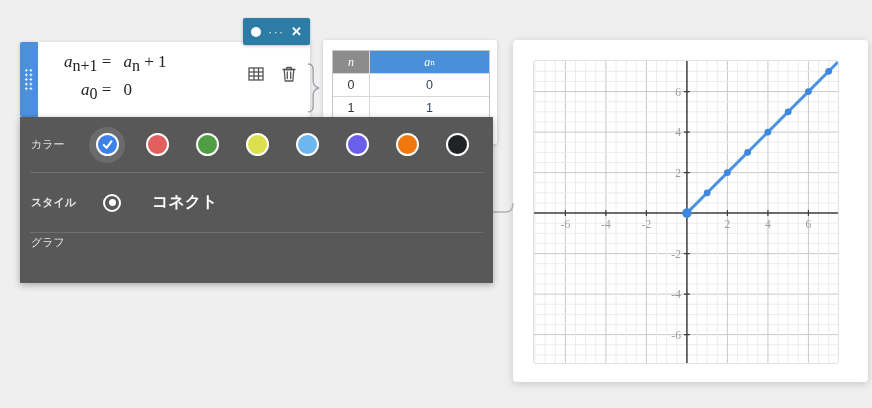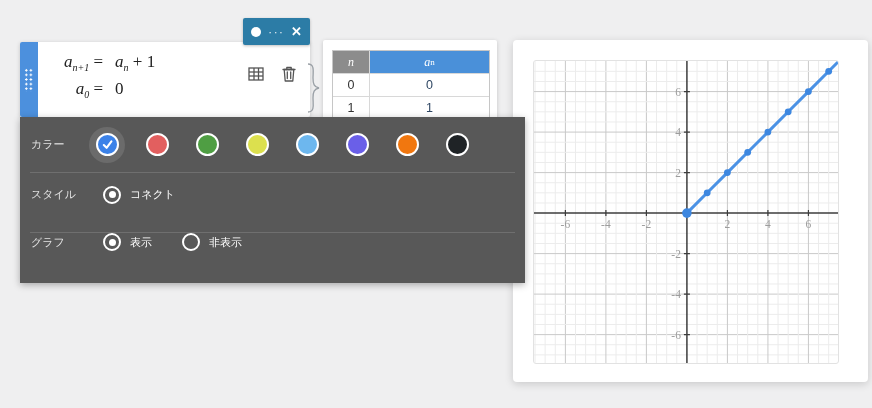--- a/index.html
+++ b/index.html
@@ -12,21 +12,21 @@
   .drag-strip{position:absolute;left:0;top:0;width:18px;height:75px;background:#4c90dd;
               border-radius:2px 0 0 2px;cursor:grab;}
   .drag-dots{position:absolute;left:4px;top:50%;transform:translateY(-50%);width:10px;height:24px;
              background-image:radial-gradient(circle,#fff 1.1px,transparent 1.3px);
              background-size:4.6px 4.6px;}
   .formula{position:absolute;left:44px;top:9px;font-family:"Liberation Serif",serif;
            font-size:17px;color:#222;display:grid;grid-template-columns:auto auto;
            column-gap:12px;row-gap:3px;line-height:1.25;}
   .f-lhs{text-align:right;}
   .formula i{font-style:italic;}
-  .formula sub{font-size:10px;font-style:italic;}
+  .formula sub{font-size:16px;}
   .fc-icons{position:absolute;right:13px;top:23px;display:flex;gap:16px;align-items:center;}
   .fc-icons svg{display:block;cursor:pointer;}
 
   
   #toolbar{position:absolute;left:243px;top:18px;width:67px;height:27px;z-index:6;
            display:flex;align-items:center;justify-content:space-between;padding:0 8px;
            border-radius:2px;box-shadow:0 1px 3px rgba(0,0,0,.25);box-sizing:border-box;}
   .tb-dot{width:10px;height:10px;border-radius:50%;background:#fff;cursor:pointer;}
   .tb-more{color:#d9e6ee;font-size:13px;letter-spacing:1px;line-height:10px;cursor:pointer;}
   .tb-close{color:#fff;font-size:13px;font-weight:bold;cursor:pointer;}
@@ -36,36 +36,36 @@
   .dtable{position:absolute;left:9px;top:10px;width:156px;border:1px solid #c6c6c6;
           font-size:12.5px;background:#fff;}
   .dt-row{display:flex;height:22px;border-top:1px solid #d8d8d8;}
   .dt-row.hdr{border-top:none;font-family:"Liberation Serif",serif;color:#fff;font-size:12px;}
   .dt-cell{display:flex;align-items:center;justify-content:center;box-sizing:border-box;}
   .dt-c1{width:36px;}
   .dt-c2{flex:1;border-left:1px solid #d8d8d8;}
 
   
   #settings-panel{position:absolute;left:20px;top:117px;width:473px;height:166px;z-index:5;
-                  box-shadow:0 2px 7px rgba(0,0,0,.3);color:#fff;padding-left:32px;}
+                  box-shadow:0 2px 7px rgba(0,0,0,.3);color:#fff;}
   .sp-row{position:absolute;left:0;width:100%;display:flex;align-items:center;}
   .sp-label{width:58px;margin-left:11px;font-size:11px;color:#e4e4e4;flex:none;}
   .sp-div{position:absolute;left:10px;right:10px;height:1px;background:#6f6f6f;}
   .swatches{display:flex;gap:14px;align-items:center;}
   .sw-wrap{width:36px;height:36px;border-radius:50%;display:flex;align-items:center;
            justify-content:center;cursor:pointer;flex:none;}
   .sw-wrap.sel{background:#6b6b6b;}
   .swatch{width:19px;height:19px;border-radius:50%;border:2.5px solid #fff;
           display:flex;align-items:center;justify-content:center;}
   .opts{display:flex;align-items:center;gap:30px;margin-left:14px;}
   .opt{display:flex;align-items:center;gap:9px;cursor:pointer;}
   .radio{width:14px;height:14px;border:2.5px solid #fff;border-radius:50%;position:relative;flex:none;}
   .radio.sel::after{content:"";position:absolute;left:3.5px;top:3.5px;width:7px;height:7px;
                     background:#fff;border-radius:50%;}
-  .opt-label{font-size:11px;color:#fff;}
+  .opt-label{font-size:16px;color:#fff;margin-left:22px;}
 
   
   #graph-card{left:513px;top:40px;width:355px;height:342px;z-index:1;border-radius:4px;
               box-shadow:0 2px 8px rgba(0,0,0,.16);}
   .plot{position:absolute;left:20px;top:20px;width:304px;height:302px;border:1px solid #e2e2e2;
         border-radius:3px;overflow:hidden;background:#fff;cursor:crosshair;}
   .plot svg{display:block;}
   .tick-label{font-family:"Liberation Serif",serif;font-size:11.5px;}
 
   
@@ -275,38 +275,28 @@
           </div>
           <div class="sw-wrap">
             <div class="swatch" style="background: rgb(241, 119, 15);"></div>
           </div>
           <div class="sw-wrap">
             <div class="swatch" style="background: rgb(31, 35, 38);"></div>
           </div>
         </div>
     </div>
     <div class="sp-div" style="top:55px;"></div>
-    <div class="sp-row" style="top:48px;height:59px;">
+    <div class="sp-row" style="top:56px;height:59px;font-weight:bold;">
       <span class="sp-label">スタイル</span>
       <div class="opts">
           <div class="opt">
             <span class="radio sel"></span>
             <span class="opt-label">コネクト</span>
           </div>
         </div>
     </div>
     <div class="sp-div" style="top:115px;"></div>
     <div class="sp-row" style="top:100px;height:50px;">
       <span class="sp-label">グラフ</span>
-      <div class="opts">
-          <div class="opt">
-            <span class="radio sel"></span>
-            <span class="opt-label">表示</span>
-          </div>
-          <div class="opt">
-            <span class="radio"></span>
-            <span class="opt-label">非表示</span>
-          </div>
-        </div>
     </div>
   </div>
 
 </div>
 
 </body></html>

